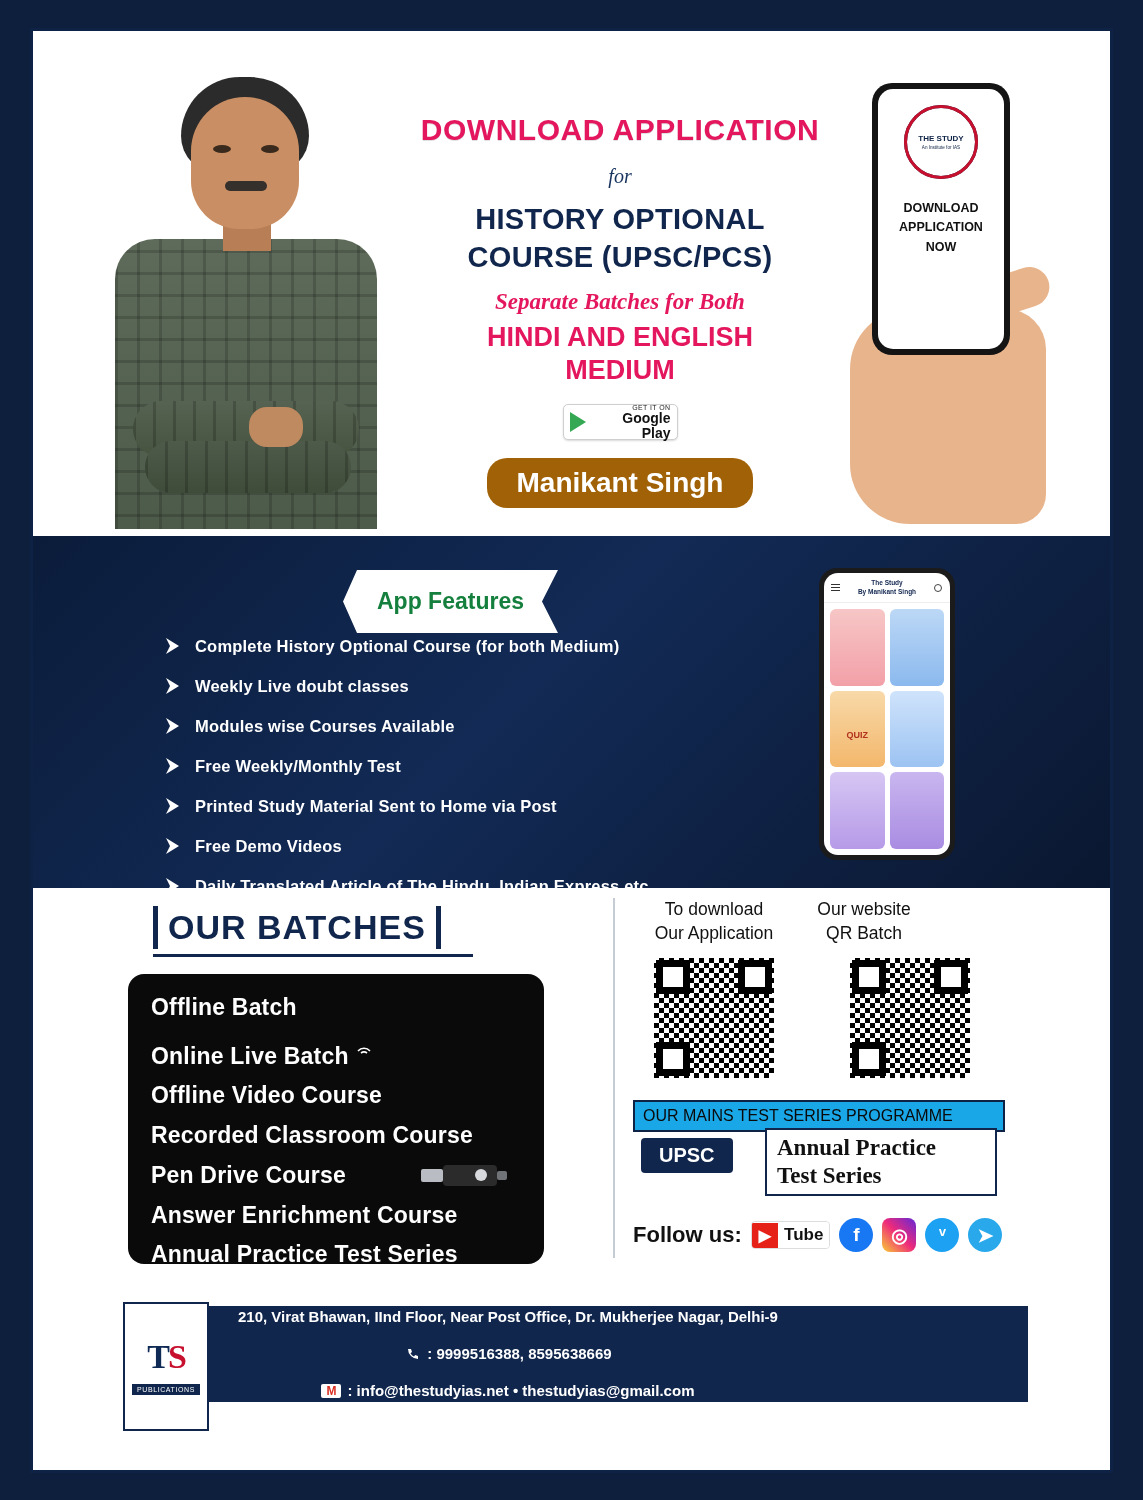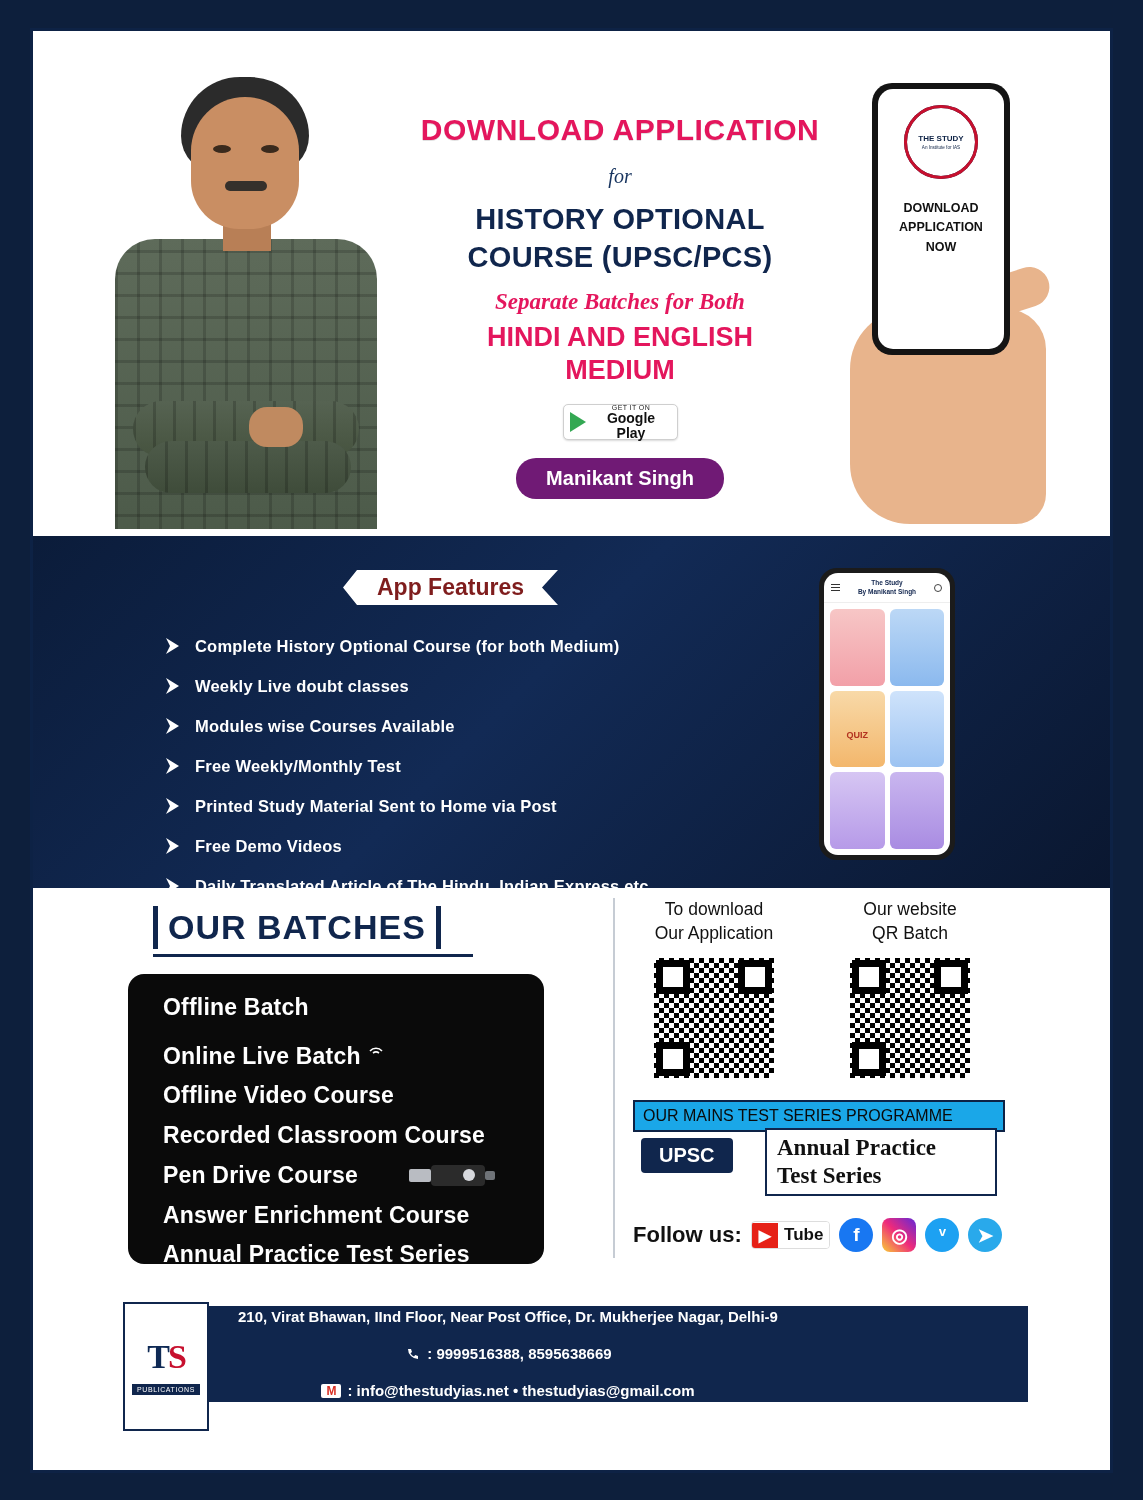--- a/index.html
+++ b/index.html
@@ -117,29 +117,29 @@
     padding: 0 6px;
     box-shadow: 0 1px 2px rgba(0,0,0,.15);
   }
   .gplay .tri {
     width: 0; height: 0;
     border-left: 16px solid #34a853;
     border-top: 10px solid transparent;
     border-bottom: 10px solid transparent;
     margin-right: 6px;
   }
-  .gplay .txt { text-align: center; line-height: 1.05; }
+  .gplay .txt { text-align: right; line-height: 1.05; }
   .gplay .t1 { font-size: 7px; color: #222; letter-spacing: .4px; }
   .gplay .t2 { font-size: 14px; color: #111; font-weight: bold; }
   .name-pill {
     margin: 18px auto 0;
     display: inline-block;
-    background: #701a75;
+    background: #a16207;
     color: #ffffff;
-    font-size: 20px;
+    font-size: 28px;
     font-weight: bold;
     padding: 9px 30px;
     border-radius: 20px;
   }
 
   .phone-hand {
     position: absolute;
     right: 36px; top: 30px;
     width: 230px; height: 470px;
   }
@@ -203,24 +203,24 @@
   .features {
     position: relative;
     height: 352px;
     background: linear-gradient(135deg, #0b1c3a 0%, #122a55 45%, #0a1730 100%);
     overflow: hidden;
   }
   .feat-badge {
     position: absolute;
     left: 310px; top: 34px;
     background: #ffffff;
-    color: #7f1d1d;
+    color: #15803d;
     font-size: 23px;
     font-weight: bold;
-    padding: 4px 34px;
+    padding: 18px 34px;
     clip-path: polygon(14px 0, 100% 0, calc(100% - 16px) 50%, 100% 100%, 14px 100%, 0 50%);
   }
   .feat-list {
     position: absolute;
     left: 130px; top: 100px;
     width: 620px;
   }
   .feat-item {
     display: flex;
     align-items: center;
@@ -303,21 +303,21 @@
     left: 120px; top: 66px;
     width: 320px; height: 3px;
     background: #10264d;
   }
   .black-box {
     position: absolute;
     left: 95px; top: 86px;
     width: 416px; height: 290px;
     background: #0a0a0a;
     border-radius: 16px;
-    padding: 14px 35px;
+    padding: 14px 23px;
   }
   .bb-item {
     color: #ffffff;
     font-size: 23px;
     font-weight: bold;
     line-height: 1.73;
     letter-spacing: .2px;
     position: relative;
   }
   .wifi-icon {
@@ -330,21 +330,21 @@
     position: absolute;
     right: 10px; top: 6px;
     width: 92px; height: 26px;
   }
   .qr-col {
     position: absolute;
     left: 600px; top: 10px;
     width: 400px;
   }
   .qr-heads {
-    display: flex; gap: 46px;
+    display: flex; 
     justify-content: flex-start;
     padding-left: 6px;
   }
   .qr-head {
     width: 150px;
     text-align: center;
     font-size: 17.5px;
     color: #111;
     line-height: 1.35;
   }

